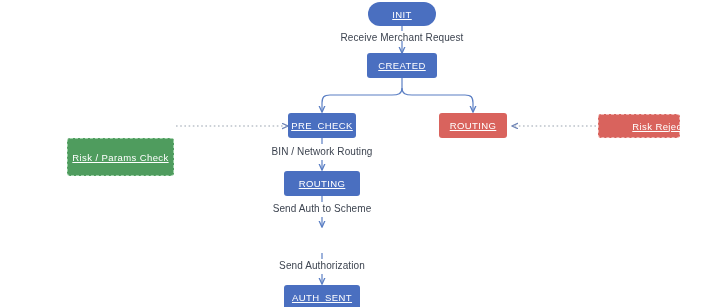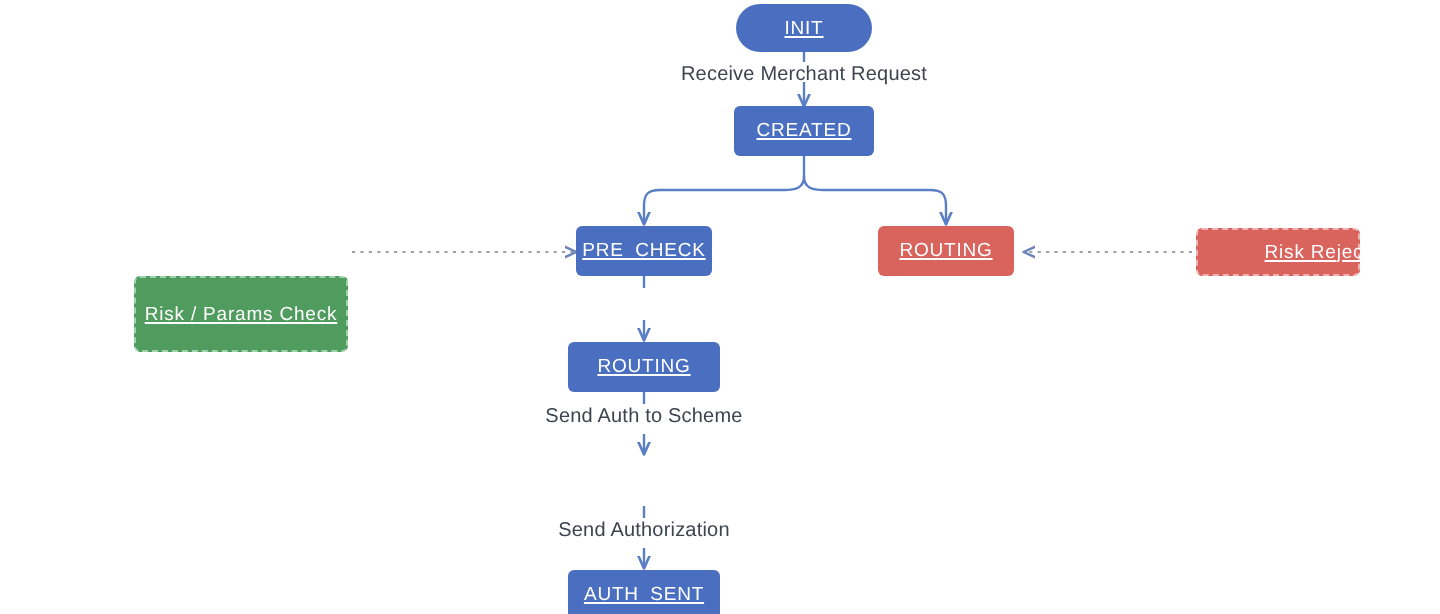--- a/index.html
+++ b/index.html
@@ -90,18 +90,19 @@
 
 
   <div class="node rect blue" style="left:284px;top:285px;width:76px;height:25px;">AUTH_SENT</div>
 
   <div class="node dashed-green" style="left:67px;top:114px;width:107px;height:38px;margin-top:24px;">Risk / Params Check</div>
 
   <div class="node dashed-red" style="left:598px;top:114px;width:82px;height:24px;padding-left:39px;">Risk Reject</div>
 
   <div class="edge-label" style="left:322px;top:32px;width:160px;">Receive Merchant Request</div>
 
+  <div class="edge-label" style="left:242px;top:146px;width:160px;">BIN / Network Routing</div>
 
   <div class="edge-label" style="left:242px;top:203px;width:160px;">Send Auth to Scheme</div>
 
   <div class="edge-label" style="left:242px;top:260px;width:160px;">Send Authorization</div>
 
 </div>
 
 </body></html>

